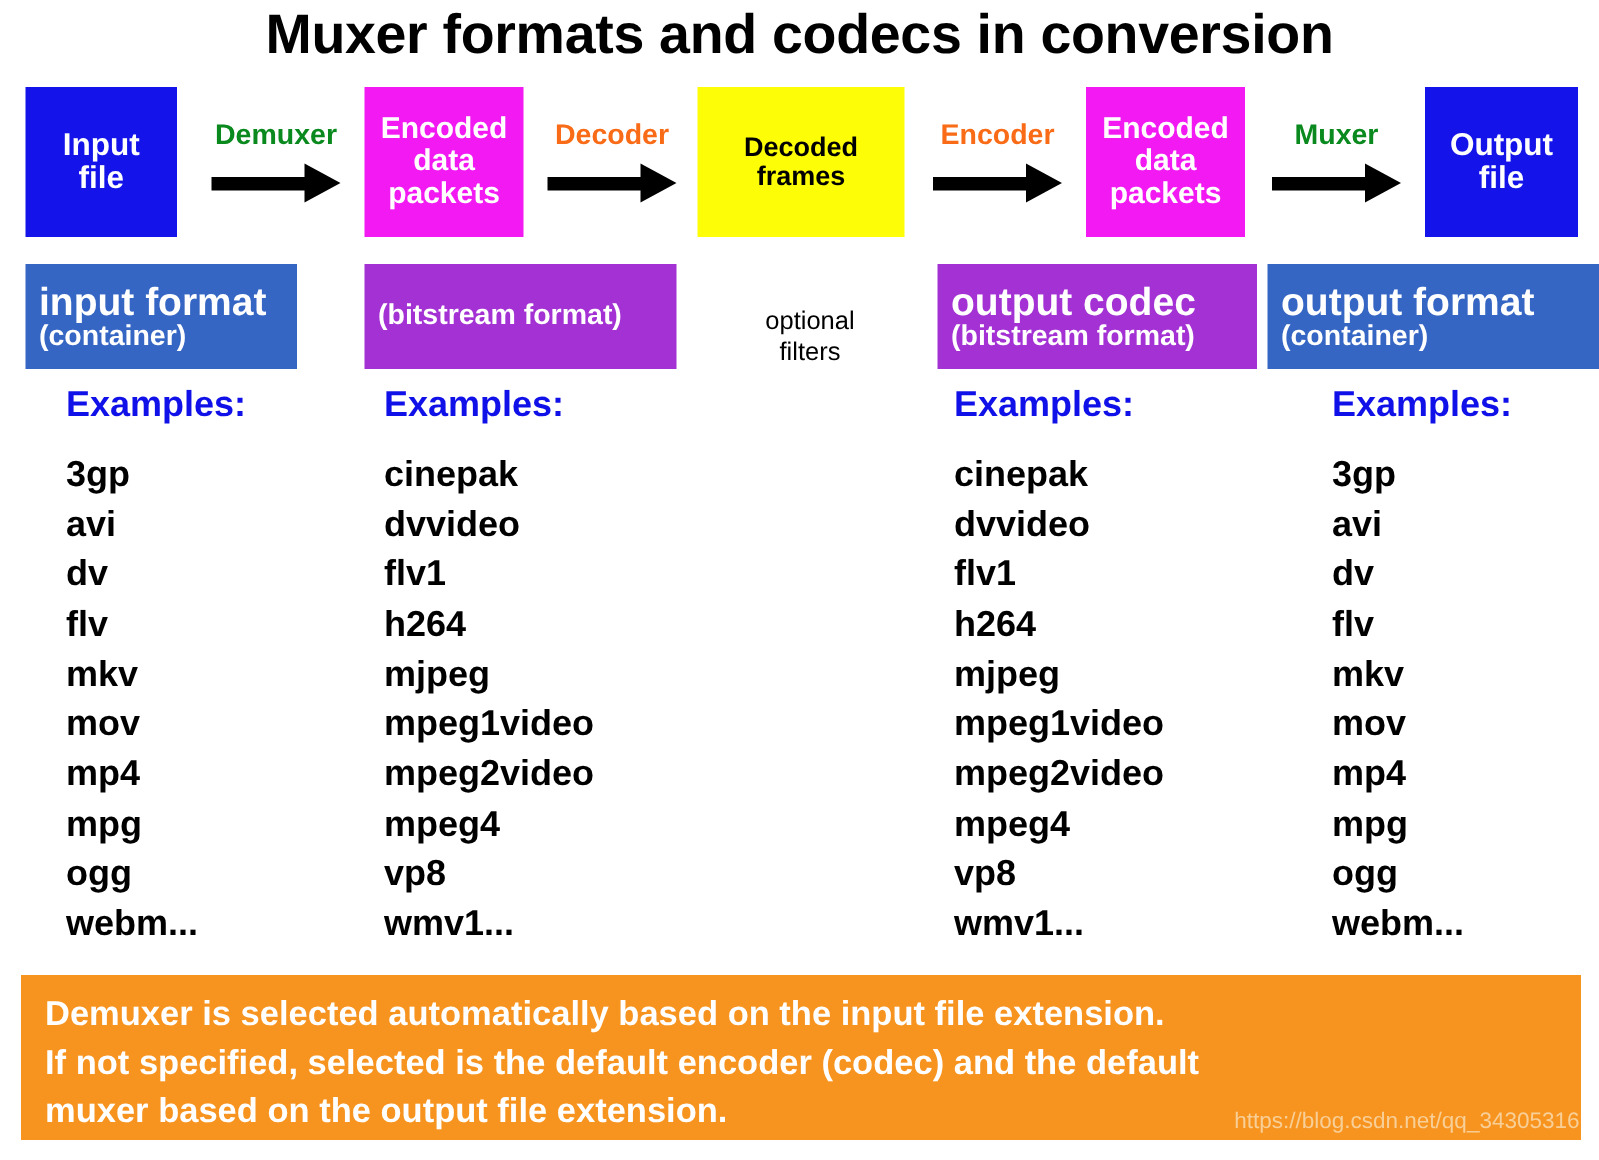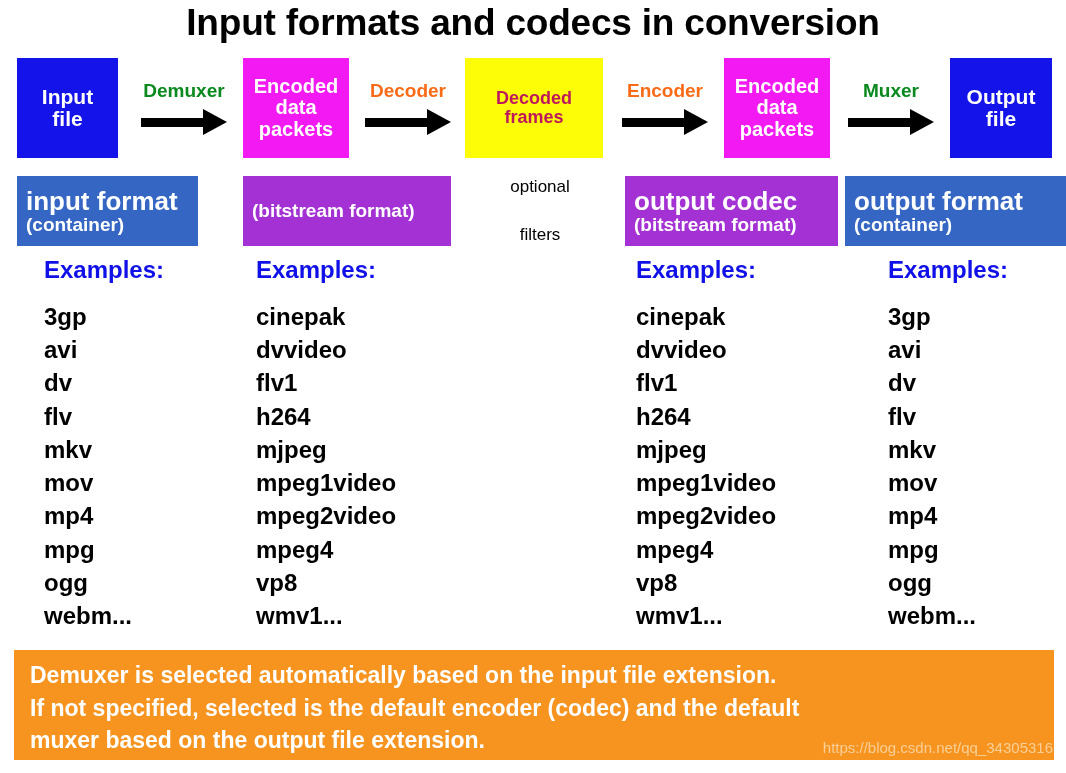--- a/index.html
+++ b/index.html
@@ -46,21 +46,21 @@
     align-items: center;
     justify-content: center;
     text-align: center;
     font-weight: bold;
     line-height: 1.06;
   }
   .pipe-box .ln { display: block; }
 
   .pipe-blue  { background: #1414ea; color: #ffffff; font-size: 21px; }
   .pipe-mag   { background: #f219f2; color: #ffffff; font-size: 20px; }
-  .pipe-yel   { background: #fdfd07; color: #be185d; font-size: 18px; }
+  .pipe-yel   { background: #fdfd07; color: #000000; font-size: 18px; }
 
   #box-input-file      { left: 17px;  width: 101px; }
   #box-encoded-1       { left: 243px; width: 106px; }
   #box-decoded-frames  { left: 465px; width: 138px; }
   #box-encoded-2       { left: 724px; width: 106px; }
   #box-output-file     { left: 950px; width: 102px; }
 
   
   .arrow-group {
     position: absolute;
@@ -148,21 +148,21 @@
 
   #optional-filters {
     position: absolute;
     left: 465px;
     top: 176px;
     width: 150px;
     height: 70px;
     display: flex;
     flex-direction: column;
     align-items: center;
-    justify-content: space-between;
+    justify-content: flex-end;
     font-size: 17px;
     color: #000000;
     line-height: 1.28;
     text-align: center;
   }
 
   
   .col {
     position: absolute;
     top: 258px;
@@ -211,21 +211,21 @@
     bottom: 4px;
     font-size: 15px;
     color: #f8cf96;
     white-space: nowrap;
     font-weight: normal;
   }
 </style>
 </head>
 <body>
 
-<div id="title">Input formats and codecs in conversion</div>
+<div id="title">Muxer formats and codecs in conversion</div>
 
 <div id="pipeline-row">
 
   <div class="pipe-box pipe-blue" id="box-input-file">
     <span class="ln">Input</span>
     <span class="ln">file</span>
   </div>
 
   <div class="arrow-group" id="arrow-demuxer">
     <div class="arrow-label lbl-green">Demuxer</div>

